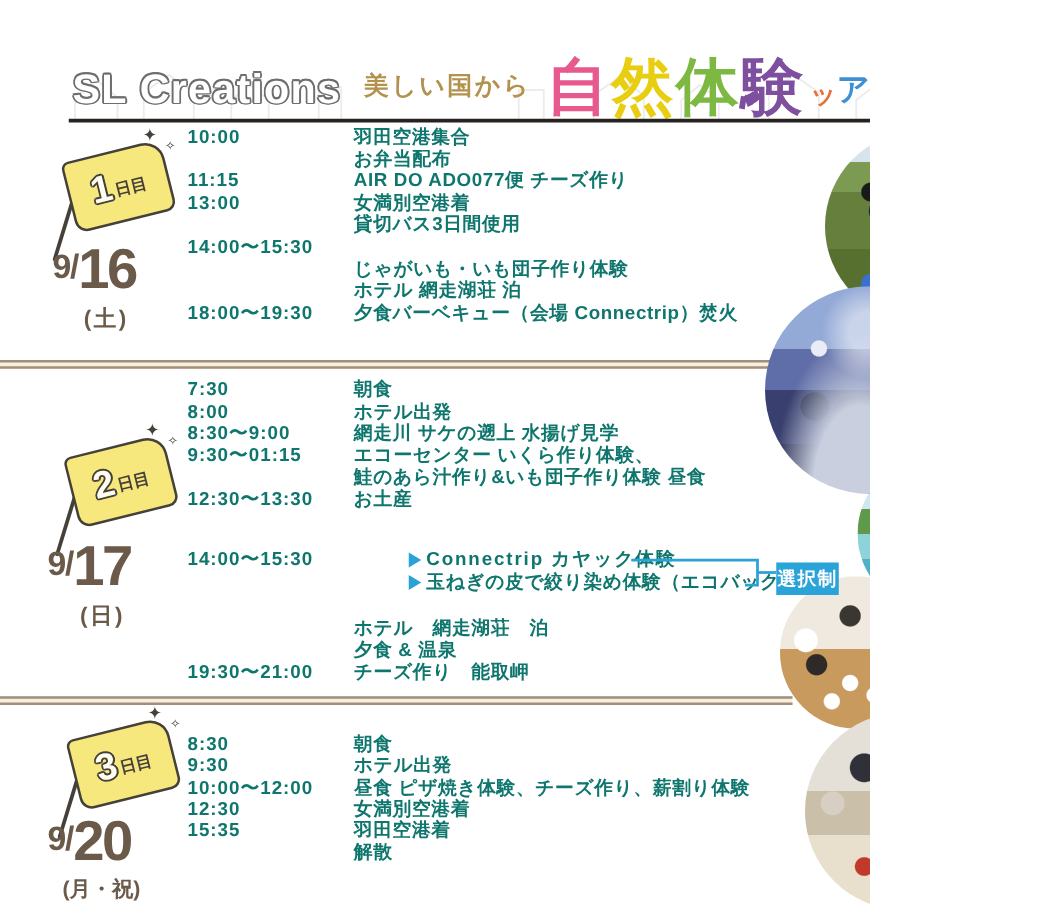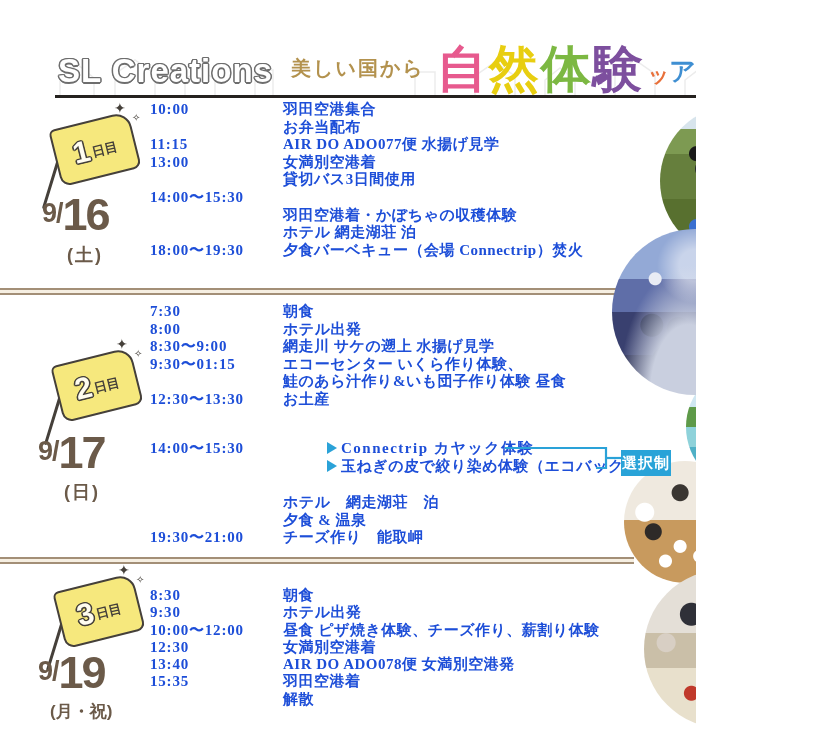--- a/index.html
+++ b/index.html
@@ -40,21 +40,21 @@
                        -1px -1px #45403a,1px 1px #45403a,-1px 1px #45403a,1px -1px #45403a;}
   .flagsuf{font-size:13px;font-weight:bold;color:#45403a;margin-left:2px;margin-top:6px;}
   .spark{position:absolute;color:#45403a;font-size:14px;font-weight:bold;}
   .sp1{left:74px;top:-6px;}.sp2{left:92px;top:6px;font-size:10px;}
   .date{position:absolute;display:flex;color:#6b5a49;font-weight:bold;white-space:nowrap;}
   .dpre{font-size:27px;margin-top:10px;letter-spacing:-1px;}
   .dnum{font-size:45px;line-height:54px;letter-spacing:-2px;}
   .wday{position:absolute;color:#6b5a49;font-weight:bold;font-size:18px;letter-spacing:2px;white-space:nowrap;}
 
   
-  .schedule{position:absolute;color:#1d4ed8;font-weight:bold;white-space:nowrap;font-family:Liberation Serif, serif;}
+  .schedule{position:absolute;color:#0f766e;font-weight:bold;white-space:nowrap;}
   .row{display:flex;}
   .time{width:133px;font-size:15px;letter-spacing:.8px;}
   .act{font-size:15px;letter-spacing:.5px;}
   #sched1{left:150px;top:101px;line-height:17.6px;}
   #sched2a{left:150px;top:303px;line-height:17.5px;}
   #choice{left:150px;top:439px;line-height:18px;}
   #sched2b{left:150px;top:494px;line-height:17.5px;}
   #sched3{left:150px;top:587px;line-height:17.3px;}
   .tri{width:0;height:0;border-left:10px solid #2aa2d8;border-top:6px solid transparent;
        border-bottom:6px solid transparent;margin:3px 4px 0 0;flex:none;}
@@ -178,36 +178,36 @@
     <div class="row">
         <div class="time">10:00</div>
         <div class="act">羽田空港集合</div>
       </div>
     <div class="row">
         <div class="time"></div>
         <div class="act">お弁当配布</div>
       </div>
     <div class="row">
         <div class="time">11:15</div>
-        <div class="act">AIR DO ADO077便 水揚げ見学</div>
+        <div class="act">AIR DO ADO077便 チーズ作り</div>
       </div>
     <div class="row">
         <div class="time">13:00</div>
         <div class="act">女満別空港着</div>
       </div>
     <div class="row">
         <div class="time"></div>
         <div class="act">貸切バス3日間使用</div>
       </div>
     <div class="row">
         <div class="time">14:00〜15:30</div>
       </div>
     <div class="row">
         <div class="time"></div>
-        <div class="act">羽田空港着・かぼちゃの収穫体験</div>
+        <div class="act">じゃがいも・いも団子作り体験</div>
       </div>
     <div class="row">
         <div class="time"></div>
         <div class="act">ホテル 網走湖荘 泊</div>
       </div>
     <div class="row">
         <div class="time">18:00〜19:30</div>
         <div class="act">夕食バーベキュー（会場 Connectrip）焚火</div>
       </div>
   </div>
@@ -298,44 +298,40 @@
     <span class="spark sp1">✦</span>
     <span class="spark sp2">✧</span>
     <div class="pole"></div>
     <div class="flag">
       <span class="flagnum">3</span>
       <span class="flagsuf">日目</span>
     </div>
   </div>
   <div class="date" style="left:38px;top:646px;">
     <span class="dpre">9/</span>
-    <span class="dnum">19</span>
+    <span class="dnum">20</span>
   </div>
   <div class="wday" style="left:50px;top:700px;font-size:17px;letter-spacing:0;">(月・祝)</div>
 
   <div class="schedule" id="sched3">
     <div class="row">
         <div class="time">8:30</div>
         <div class="act">朝食</div>
       </div>
     <div class="row">
         <div class="time">9:30</div>
         <div class="act">ホテル出発</div>
       </div>
     <div class="row">
         <div class="time">10:00〜12:00</div>
         <div class="act">昼食 ピザ焼き体験、チーズ作り、薪割り体験</div>
       </div>
     <div class="row">
         <div class="time">12:30</div>
         <div class="act">女満別空港着</div>
-      </div>
-    <div class="row">
-        <div class="time">13:40</div>
-        <div class="act">AIR DO ADO078便 女満別空港発</div>
       </div>
     <div class="row">
         <div class="time">15:35</div>
         <div class="act">羽田空港着</div>
       </div>
     <div class="row">
         <div class="time"></div>
         <div class="act">解散</div>
       </div>
   </div>

